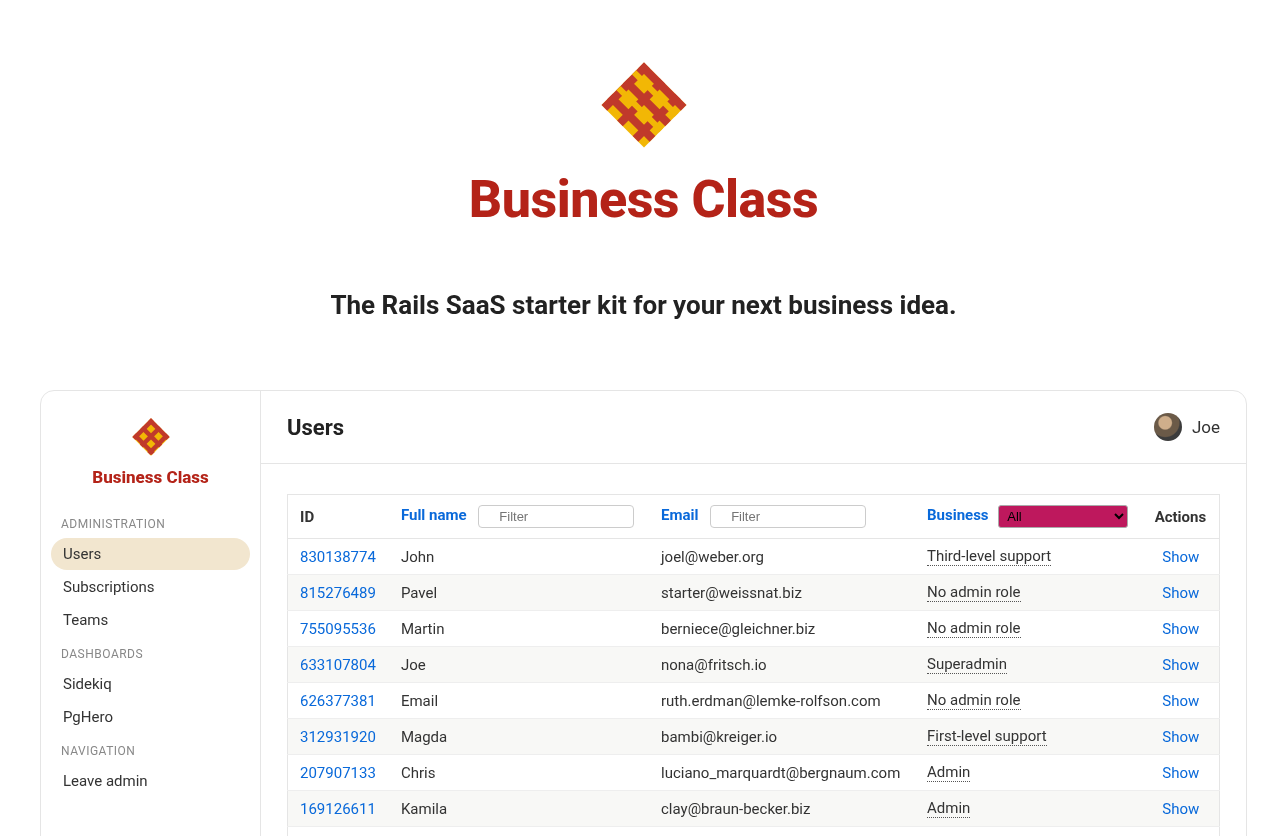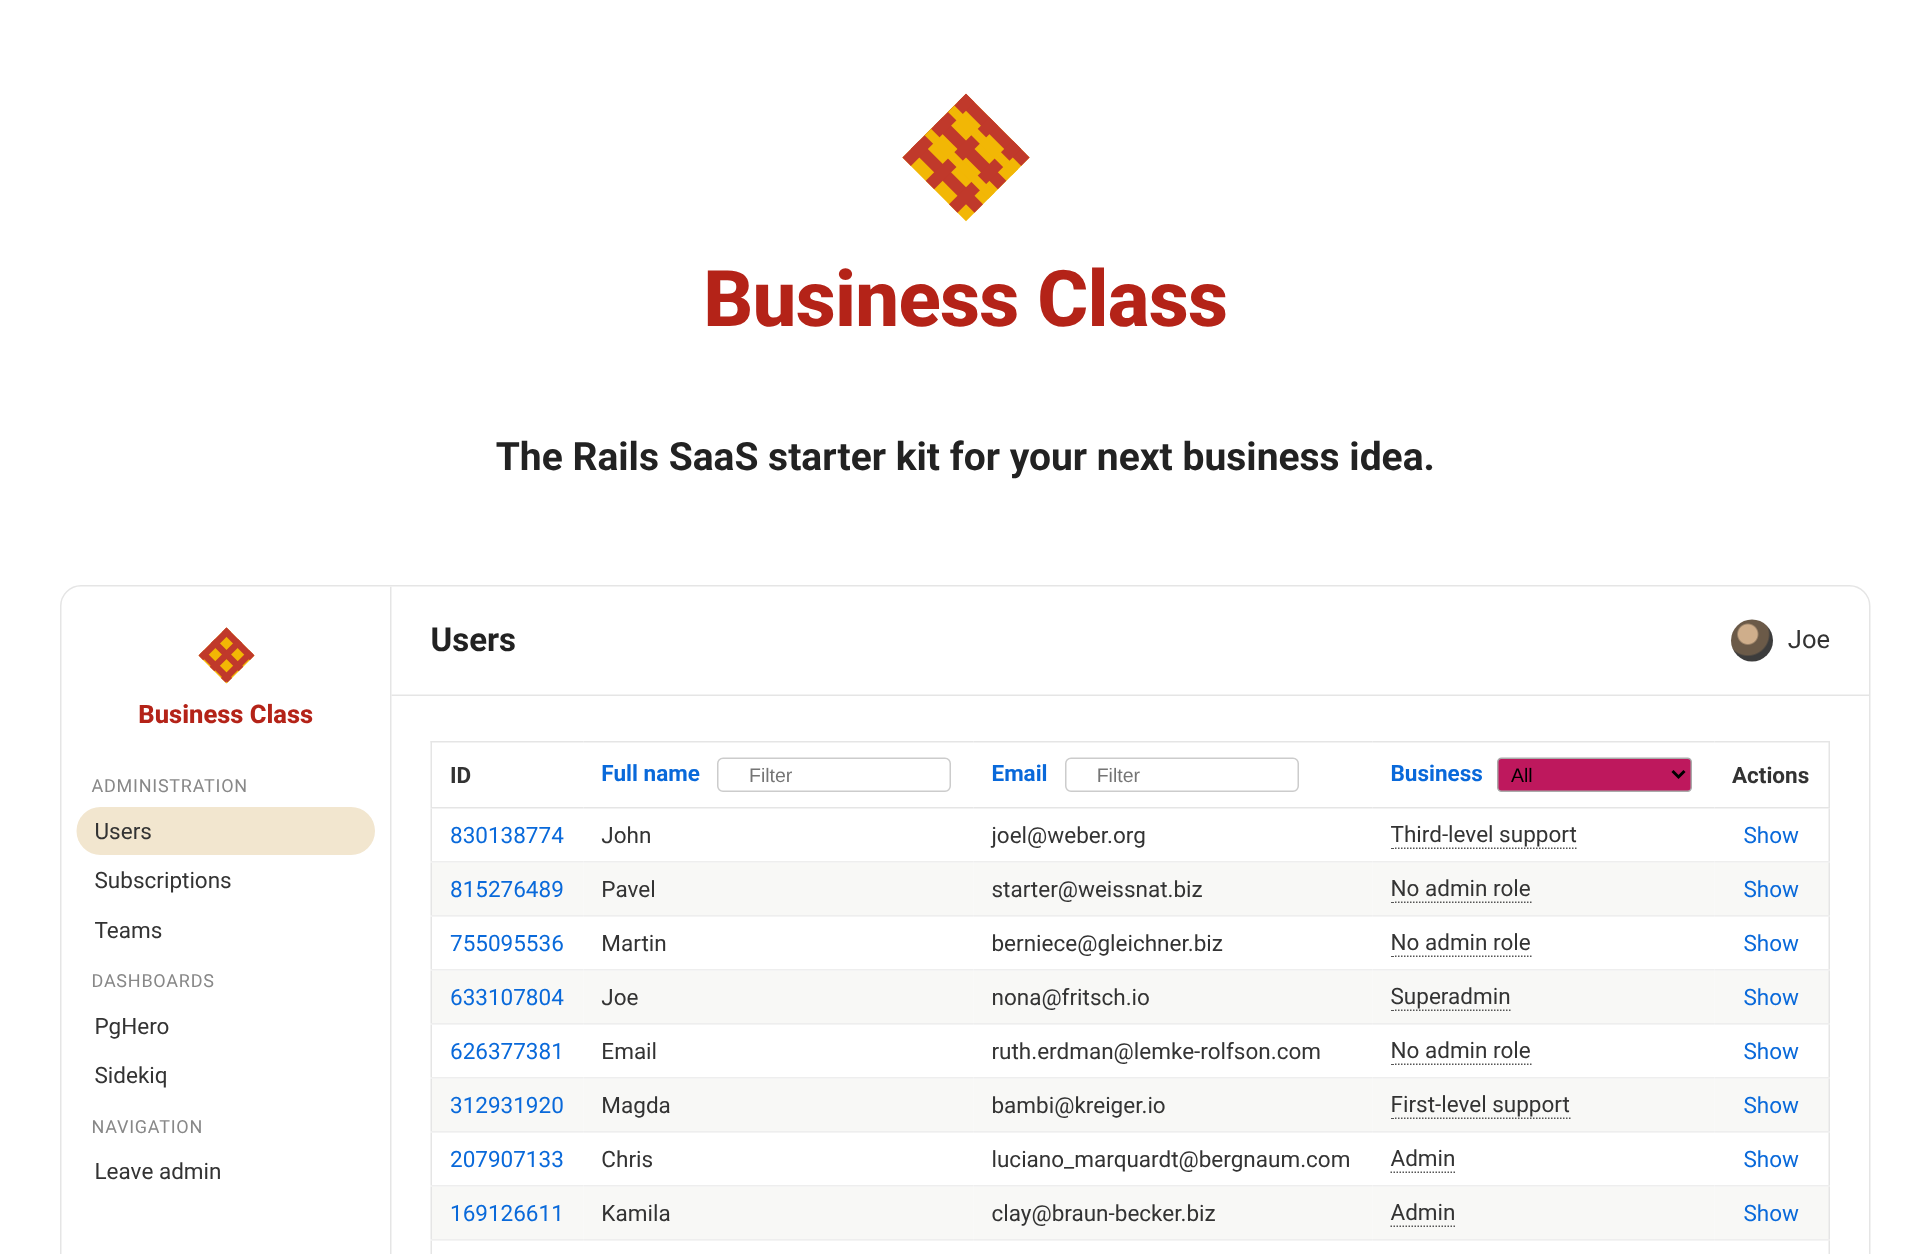--- a/index.html
+++ b/index.html
@@ -194,22 +194,22 @@
       </svg>
       <div class="sidebar-brand-title">Business Class</div>
     </div>
 
     <div class="nav-section-label">ADMINISTRATION</div>
     <a class="nav-item active">Users</a>
     <a class="nav-item">Subscriptions</a>
     <a class="nav-item">Teams</a>
 
     <div class="nav-section-label">DASHBOARDS</div>
+    <a class="nav-item">Sidekiq</a>
     <a class="nav-item">PgHero</a>
-    <a class="nav-item">Sidekiq</a>
 
     <div class="nav-section-label">NAVIGATION</div>
     <a class="nav-item">Leave admin</a>
   </aside>
 
   <section class="main">
     <div class="main-header">
       <h2>Users</h2>
       <div class="user-chip">
         <span class="avatar"></span>

